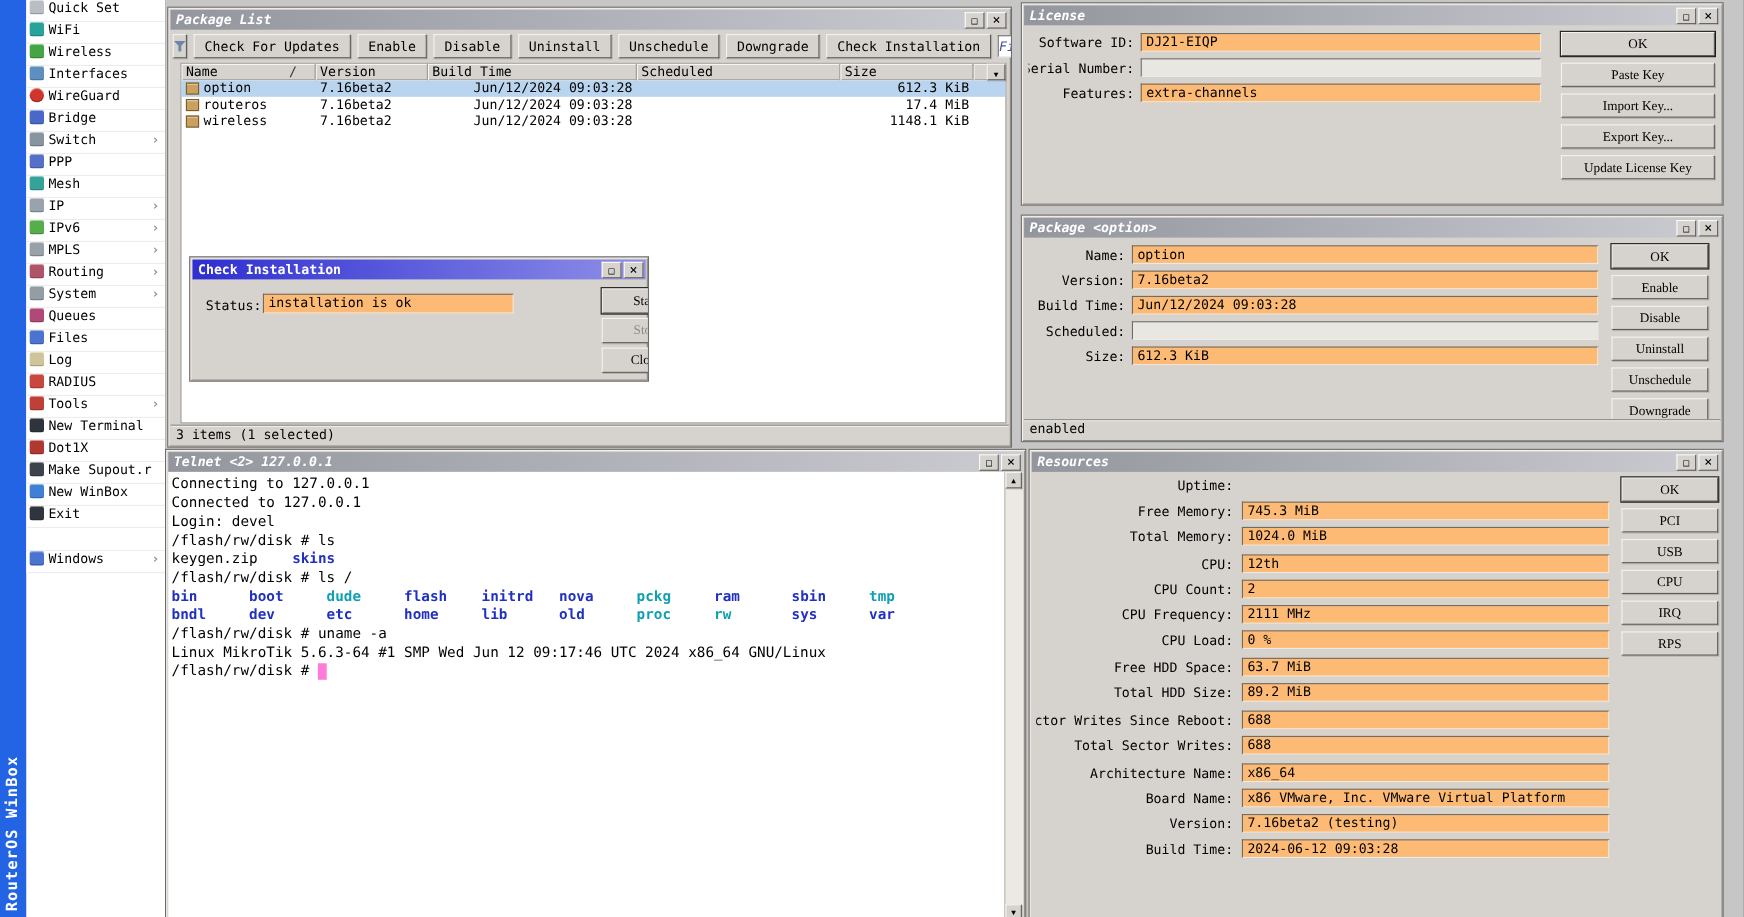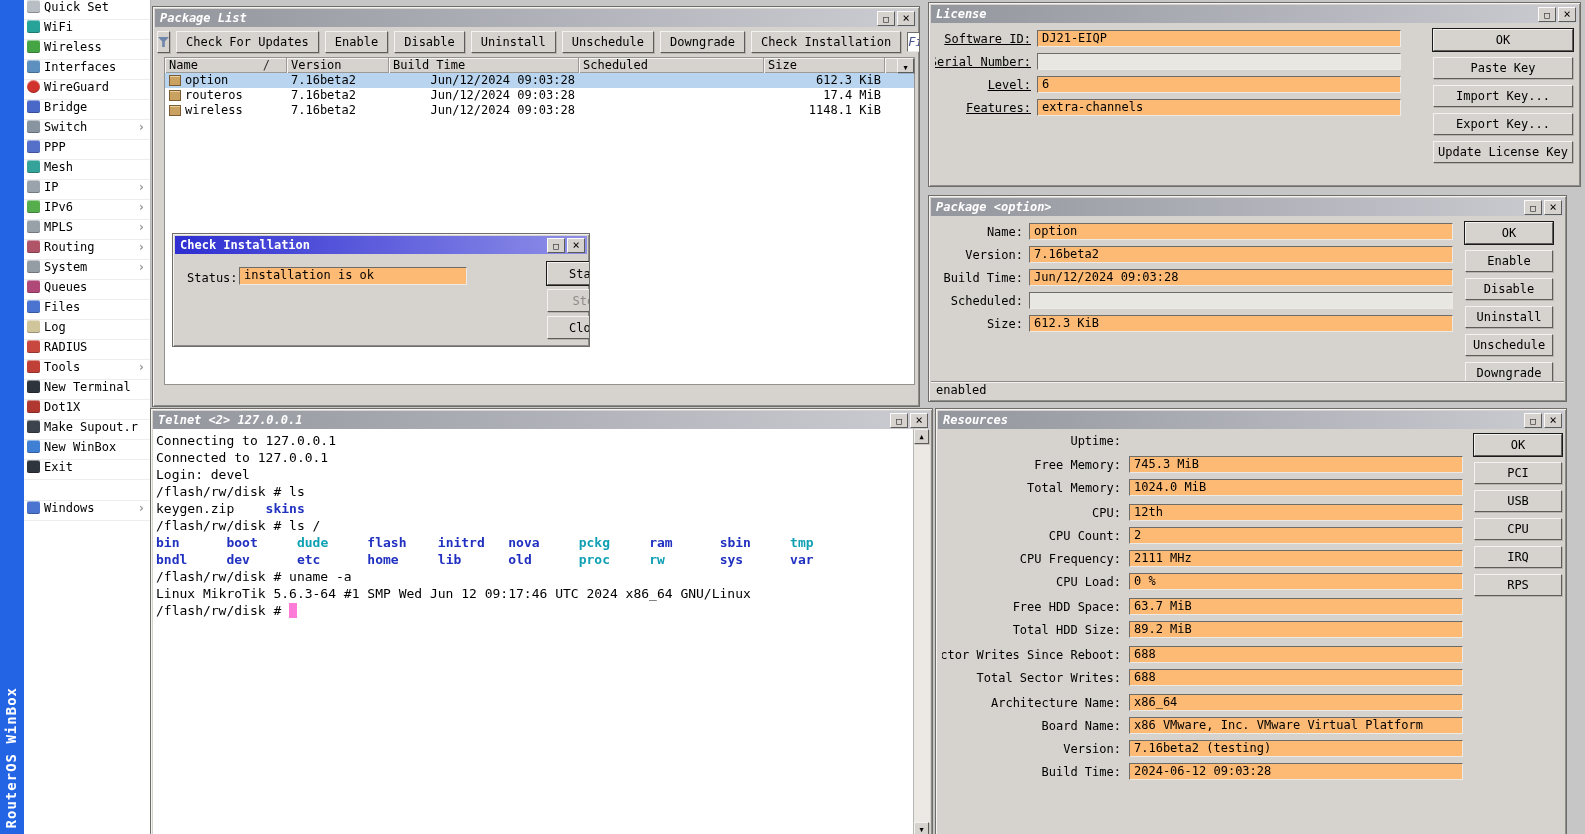--- a/index.html
+++ b/index.html
@@ -41,21 +41,21 @@
        white-space:nowrap;font-size:12px;}
   .btn.default{outline:1px solid #1b1b1b;}
   .btn.disabled{color:#8e8c88;}
   .field{background:#fdba74;border:1px solid;border-color:#6e6c68 #eceae6 #eceae6 #6e6c68;
        height:17px;line-height:15px;padding:0 4px;white-space:nowrap;overflow:hidden;box-sizing:border-box;}
   .field.disabled{background:#e9e7e2;}
   .frow{display:flex;align-items:center;margin-bottom:6px;}
   .frow.gap{margin-top:8px;}
   .flabel{white-space:nowrap;box-sizing:border-box;padding-right:6px;display:flex;justify-content:flex-end;overflow:hidden;}
   .btncol{position:absolute;}
-  .btncol .btn{height:20px;margin-bottom:6px;}
+  .btncol .btn{height:20px;margin-bottom:6px;font-family:Liberation Serif, serif;}
   .btncol .btn.gap{margin-top:5px;}
   .statusbar{position:absolute;left:2px;right:2px;bottom:2px;height:17px;line-height:16px;padding-left:5px;
        border-top:1px solid #8e8c88;box-shadow:inset 0 1px 0 #f4f3f1;background:#d6d3ce;white-space:nowrap;}
 
   
   .pl-toolbar{position:absolute;top:22px;left:4px;right:4px;height:26px;display:flex;align-items:center;gap:6px;}
   .tool-btn{height:20px;padding:0 9px;}
   .filter-btn{width:23px;height:20px;padding:0;}
   .funnel{width:11px;height:10px;background:#6f86aa;clip-path:polygon(0 0,100% 0,62% 45%,62% 100%,38% 100%,38% 45%);}
   .find-box{margin-left:auto;margin-right:3px;width:38px;height:20px;background:#fff;
@@ -78,21 +78,21 @@
 
   
   .ci-label{position:absolute;left:14px;top:37px;}
   .ci-field{position:absolute;left:66px;top:33px;width:228px;height:18px;}
   .ci-btncol{left:326px;top:28px;width:80px;margin-left:48px;}
   .ci-btncol .btn{height:21px;margin-bottom:4px;}
   .ci-btncol .btn.gap{margin-top:2px;}
 
   
   .lic-body{position:absolute;top:27px;left:6px;right:152px;}
-  .lic-body .flabel{width:102px;text-decoration:underline;}
+  .lic-body .flabel{width:102px;}
   .lic-body .field{width:364px;}
   .lic-btncol{top:26px;right:7px;width:140px;}
 
   
   .po-body{position:absolute;top:27px;left:6px;right:106px;}
   .po-body .flabel{width:94px;}
   .po-body .field{width:424px;}
   .po-btncol{top:26px;right:13px;width:88px;}
 
   
@@ -361,23 +361,24 @@
               <span>wireless</span>
             </div>
             <div class="pc">7.16beta2</div>
             <div class="pc r">Jun/12/2024 09:03:28</div>
             <div class="pc"></div>
             <div class="pc r">1148.1 KiB</div>
             <div class="pc"></div>
           </div>
         </div>
     </div>
+    <div class="statusbar">3 items (1 selected)</div>
   </div>
 
-  <div class="win" style="left:928px;top:2px;width:637px;height:183px;padding-left:14px;">
+  <div class="win" style="left:928px;top:2px;width:637px;height:183px;">
     <div class="tbar inactive">
       <span class="t-title">License</span>
       <span class="t-btn">
           <span class="g-max"></span>
         </span>
       <span class="t-btn">
           <span class="g-close"></span>
         </span>
     </div>
     <div class="lic-body">
@@ -385,24 +386,20 @@
         <div class="frow">
           <div class="flabel">Software ID:</div>
           <div class="field">DJ21-EIQP</div>
         </div>
 
         <div class="frow">
           <div class="flabel">Serial Number:</div>
           <div class="field disabled"></div>
         </div>
 
-        <div class="frow">
-          <div class="flabel">Level:</div>
-          <div class="field">6</div>
-        </div>
 
         <div class="frow">
           <div class="flabel">Features:</div>
           <div class="field">extra-channels</div>
         </div>
       </div>
     <div class="btncol lic-btncol">
 
         <div class="btn default">OK</div>
 

